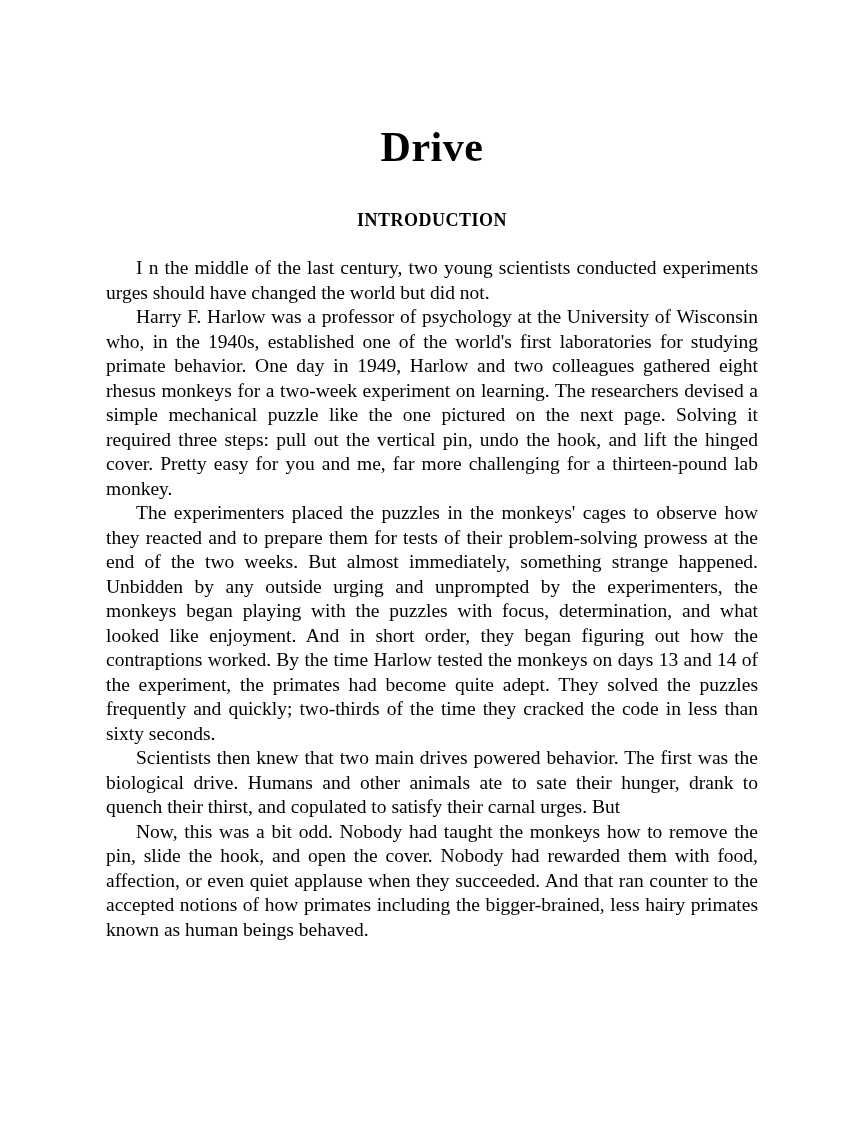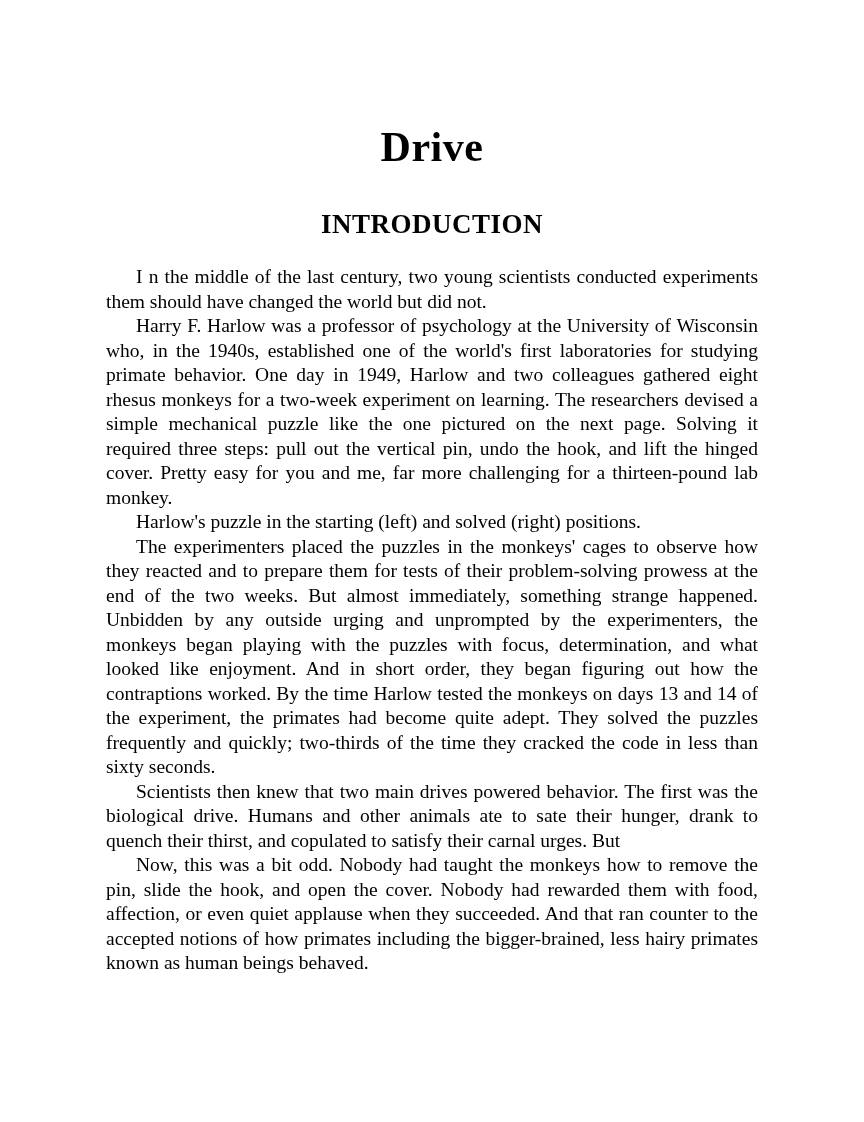--- a/index.html
+++ b/index.html
@@ -25,21 +25,21 @@
   .book-title {
     margin: 0;
     font-size: 42px;
     font-weight: bold;
     line-height: 1.0;
     text-align: center;
     letter-spacing: 0.5px;
   }
   .chapter-heading {
     margin: 43px 0 0 0;
-    font-size: 27px;
+    font-size: 18px;
     font-weight: bold;
     line-height: 1.0;
     text-align: center;
     letter-spacing: 0.5px;
   }
   .text-column {
     width: 652px;
     margin: 27px auto 0 auto;
   }
   .text-column p {
@@ -52,20 +52,19 @@
 </style>
 </head>
 <body>
 
 <div class="page">
   <h1 class="book-title">Drive</h1>
 
   <h2 class="chapter-heading">INTRODUCTION</h2>
 
   <div class="text-column">
-    <p>I n the middle of the last century, two young scientists conducted experiments them should have changed the world but did not.</p>
+    <p>I n the middle of the last century, two young scientists conducted experiments urges should have changed the world but did not.</p>
     <p>Harry F. Harlow was a professor of psychology at the University of Wisconsin who, in the 1940s, established one of the world's first laboratories for studying primate behavior. One day in 1949, Harlow and two colleagues gathered eight rhesus monkeys for a two-week experiment on learning. The researchers devised a simple mechanical puzzle like the one pictured on the next page. Solving it required three steps: pull out the vertical pin, undo the hook, and lift the hinged cover. Pretty easy for you and me, far more challenging for a thirteen-pound lab monkey.</p>
-    <p>Harlow's puzzle in the starting (left) and solved (right) positions.</p>
     <p>The experimenters placed the puzzles in the monkeys' cages to observe how they reacted and to prepare them for tests of their problem-solving prowess at the end of the two weeks. But almost immediately, something strange happened. Unbidden by any outside urging and unprompted by the experimenters, the monkeys began playing with the puzzles with focus, determination, and what looked like enjoyment. And in short order, they began figuring out how the contraptions worked. By the time Harlow tested the monkeys on days 13 and 14 of the experiment, the primates had become quite adept. They solved the puzzles frequently and quickly; two-thirds of the time they cracked the code in less than sixty seconds.</p>
     <p>Scientists then knew that two main drives powered behavior. The first was the biological drive. Humans and other animals ate to sate their hunger, drank to quench their thirst, and copulated to satisfy their carnal urges. But</p>
     <p>Now, this was a bit odd. Nobody had taught the monkeys how to remove the pin, slide the hook, and open the cover. Nobody had rewarded them with food, affection, or even quiet applause when they succeeded. And that ran counter to the accepted notions of how primates including the bigger-brained, less hairy primates known as human beings behaved.</p>
   </div>
 </div>
 
 </body></html>

